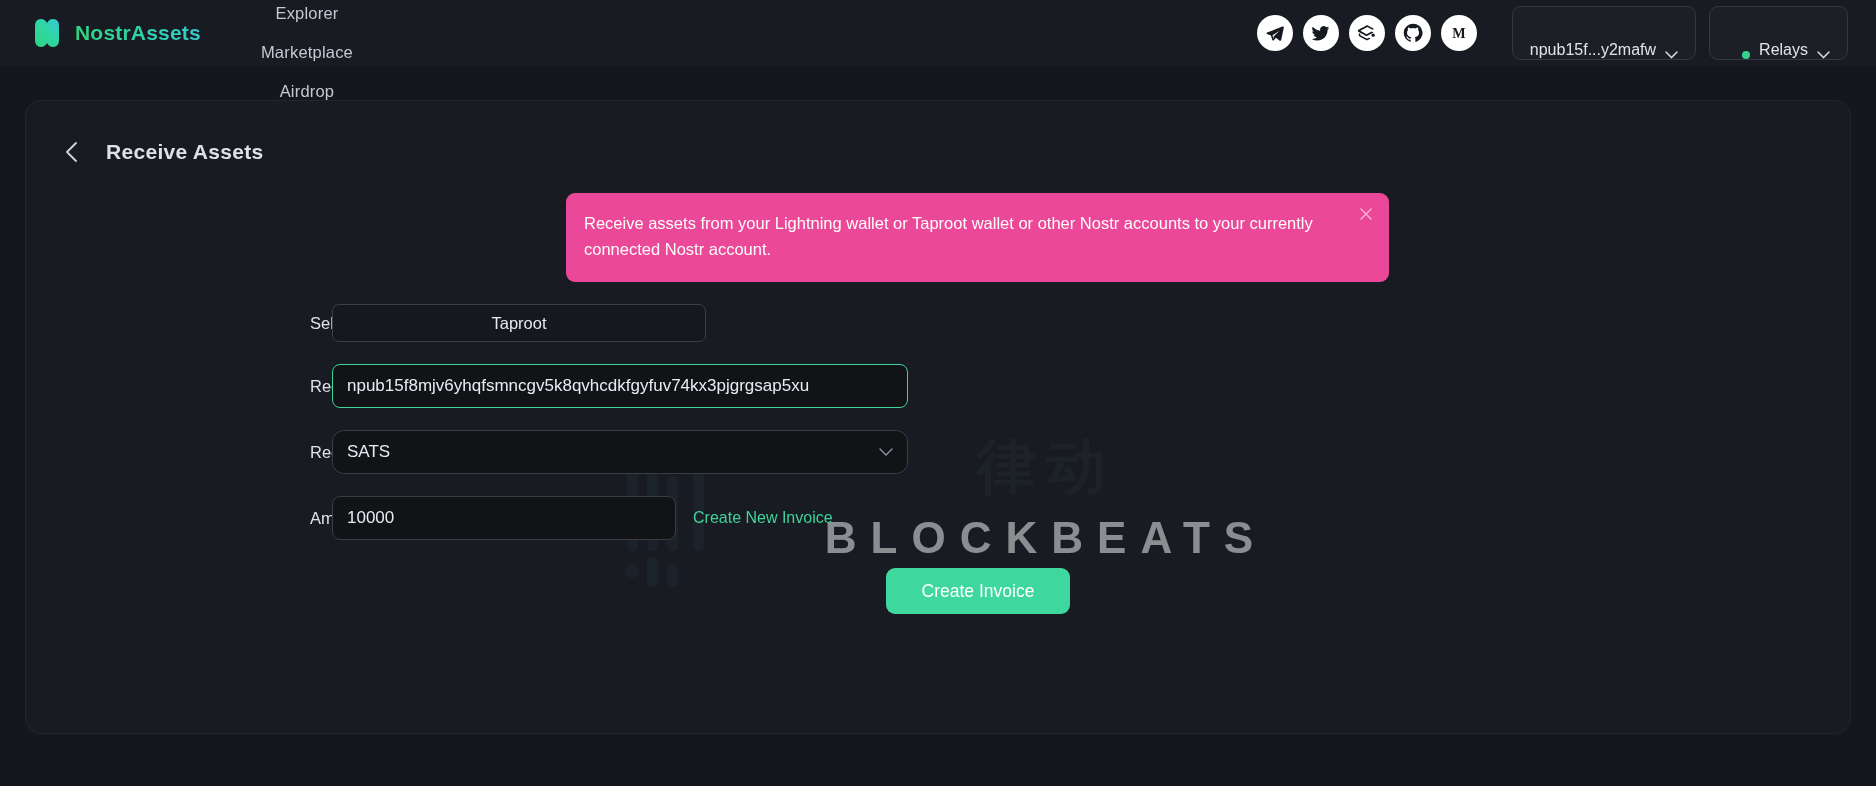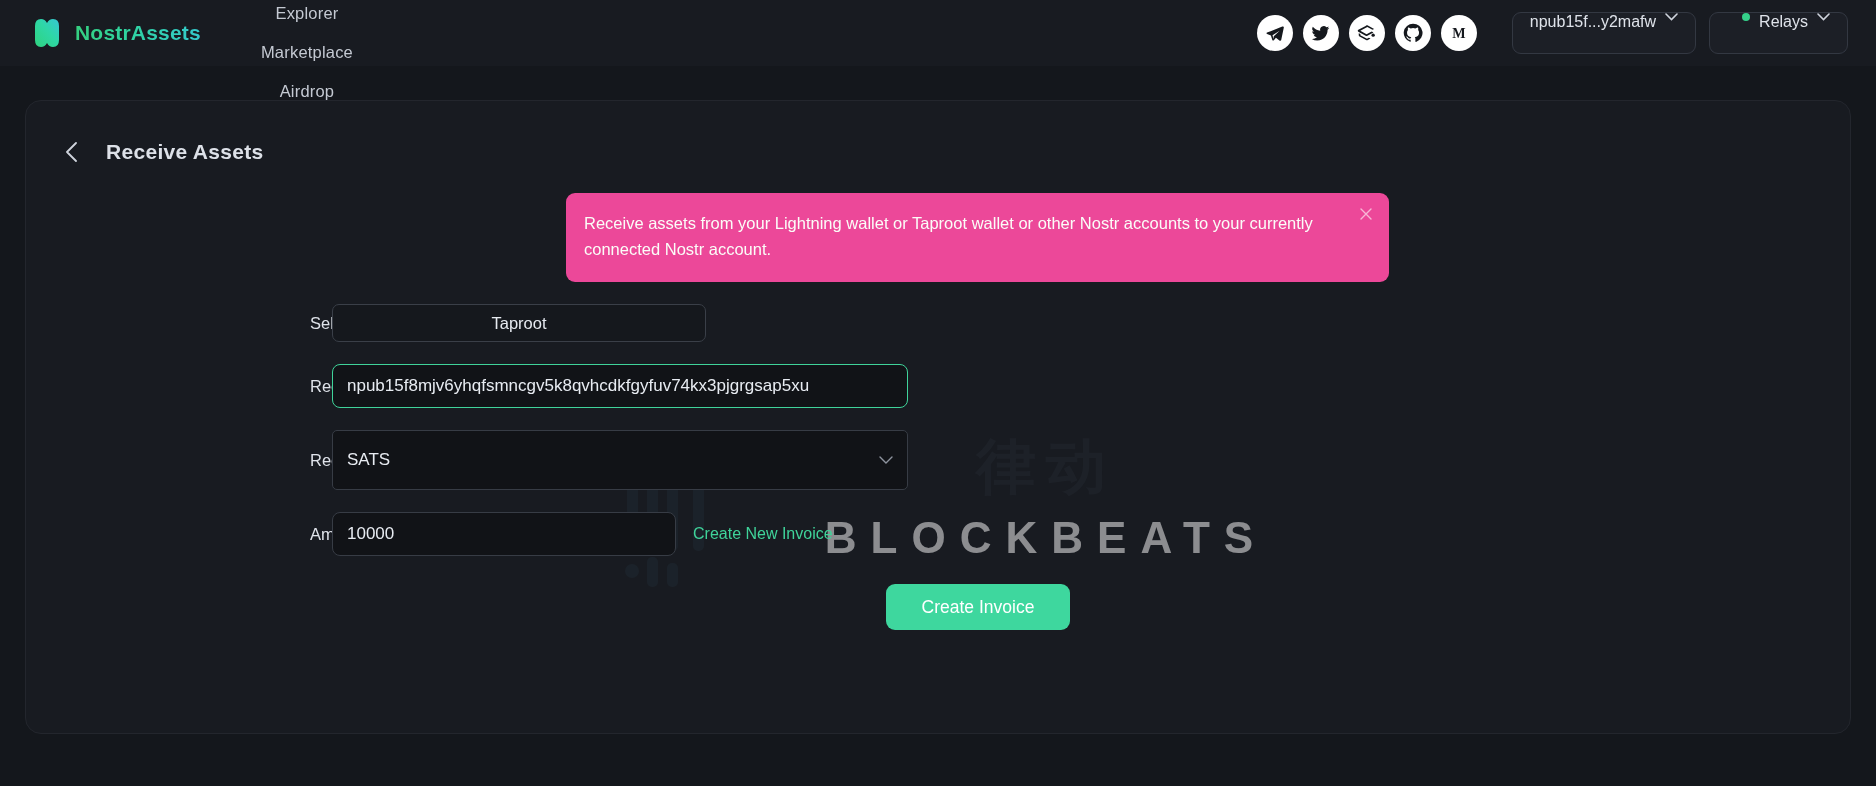--- a/index.html
+++ b/index.html
@@ -48,25 +48,25 @@
   .socials { display: flex; align-items: center; gap: 10px; margin-right: 22px; }
   .social {
     width: 36px; height: 36px; border-radius: 50%;
     background: #fff;
     display: flex; align-items: center; justify-content: center;
     cursor: pointer;
   }
   .social svg { display:block; }
 
   .pill {
-    height: 42px;
+    height: 54px;
     border: 1px solid #333842;
     border-radius: 9px;
     background: #1c1f26;
-    display: flex; align-items: flex-start;
+    display: flex; align-items: flex-end;
     gap: 9px;
     padding: 0 17px;
     color: #dfe3ea;
     font-size: 16px;
     cursor: pointer;
     white-space: nowrap;
   }
   .pill.relays { padding-left: 32px; }
   .dot { width: 8px; height: 8px; border-radius: 50%; background: #35d08a; flex:none; }
   .caret { display:block; }
@@ -205,23 +205,23 @@
     border-radius: 8px;
     background: #111317;
     color: #e8ecf2;
     font-size: 17px;
     padding: 4px 14px;
     outline: none;
     font-family: "Liberation Sans", sans-serif;
   }
   .select-box {
     position: relative;
-    width: 576px; height: 60px;
+    width: 576px; height: 44px;
     border: 1px solid #373c45;
-    border-radius: 5px;
+    border-radius: 12px;
     background: #111317;
     color: #e8ecf2;
     font-size: 17px;
     display: flex; align-items: center;
     padding: 0 14px;
     cursor: pointer;
   }
   .select-caret { position: absolute; right: 14px; top: 50%; transform: translateY(-50%); }
 
   .amount-input {

